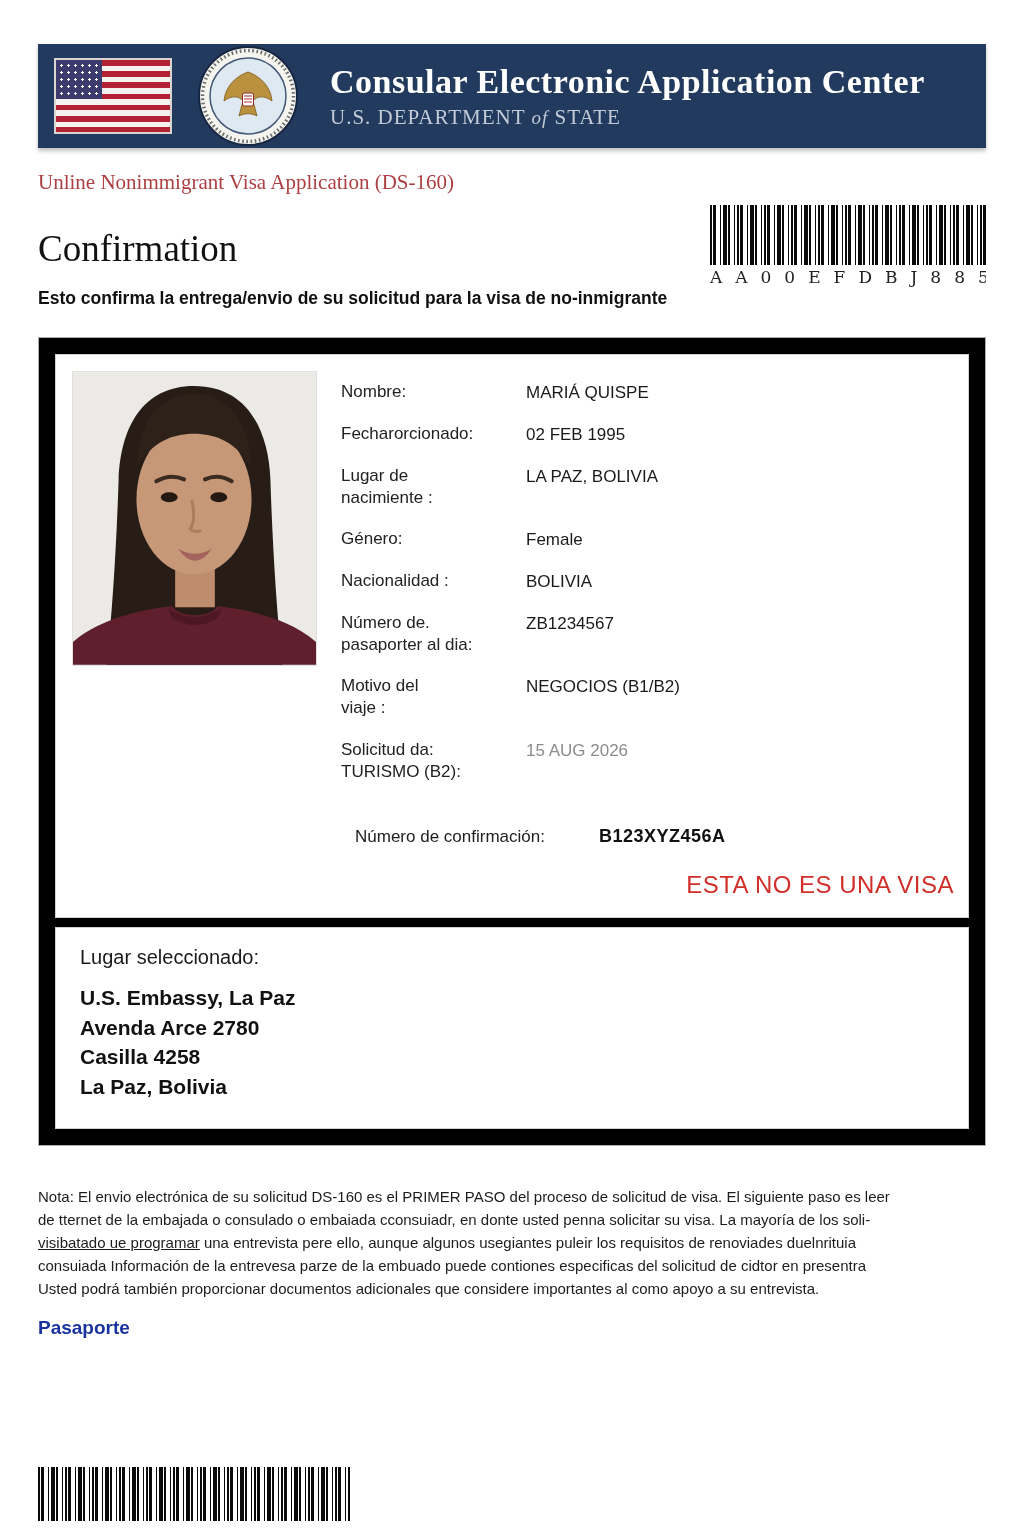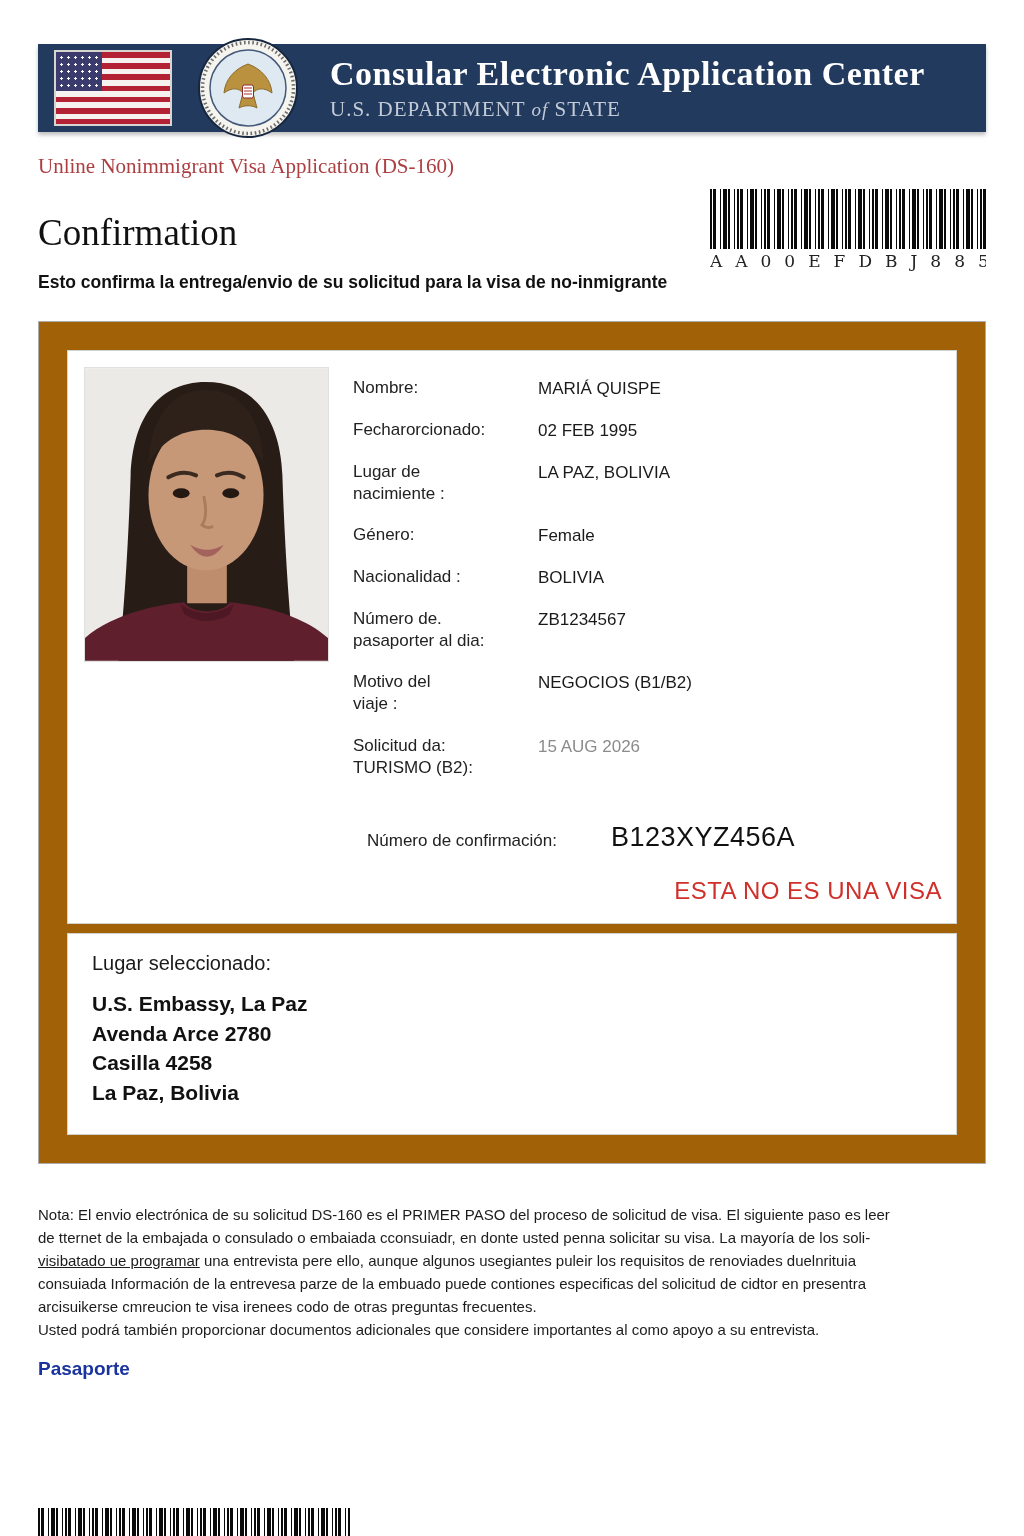--- a/index.html
+++ b/index.html
@@ -1,21 +1,21 @@
 <!DOCTYPE html>
 <html><head>
 <meta charset="utf-8">
 <style>
   * { margin:0; padding:0; box-sizing:border-box; }
   html,body { width:1024px; height:1536px; background:#fff; overflow:hidden;
               font-family:"Liberation Sans", sans-serif; color:#1c1c1c; }
   .page { width:948px; margin:0 38px; }
 
   
-  .banner { margin-top:44px; height:88px; background:#223a5e; display:flex;
+  .banner { margin-top:44px; height:104px; background:#223a5e; display:flex;
             align-items:center; padding:0 18px; box-shadow:0 3px 4px rgba(0,0,0,.25); }
   .flag { width:114px; height:72px; position:relative; flex:0 0 auto;
           background:repeating-linear-gradient(180deg,#b22234 0 5.6px,#f5f2ef 5.6px 11.2px);
           outline:2px solid #d8d4cf; }
   .flag .canton { position:absolute; left:0; top:0; width:46px; height:39px; background:#3c3b6e;
           background-image:radial-gradient(#fff 1px, rgba(255,255,255,0) 1.4px);
           background-size:7px 7px; background-position:2px 2px; }
   .seal { width:100px; height:100px; margin:0 26px 0 28px; flex:0 0 auto; }
   .banner-text { padding-left:6px; }
   .banner-title { font-family:"Liberation Serif", serif; font-weight:bold; color:#ffffff;
@@ -34,33 +34,33 @@
       #0a0a0a 18px 20px, #fff 20px 24px, #0a0a0a 24px 25px, #fff 25px 27px); }
   .barcode-top-wrap { width:276px; }
   .barcode-top { height:60px; }
   .barcode-label { font-family:"DejaVu Serif", serif; font-size:17px; color:#222;
                    letter-spacing:13px; margin-top:2px; white-space:nowrap; overflow:hidden; }
 
   
   .intro { font-size:17.5px; font-weight:bold; max-width:650px; line-height:1.35; color:#111; }
 
   
-  .card { margin-top:26px; border:1.5px solid #adadad; padding:28px; background:#a16207; }
+  .card { margin-top:26px; border:1.5px solid #adadad; padding:16px; background:#000000; }
   .inner-box { border:1px solid #d2d2d2; background:#fff; }
   .section-top { padding:16px 14px 18px 16px; }
   .top-flex { display:flex; }
   .photo { width:245px; height:295px; flex:0 0 auto; margin-right:24px; border:1px solid #e0e0e0; }
   .fields { padding-top:10px; flex:1; }
   .field-row { display:flex; align-items:flex-start; margin-bottom:19px; }
   .f-label { width:185px; flex:0 0 auto; font-size:17px; color:#222; white-space:pre-line; line-height:1.3; }
   .f-value { font-size:17px; color:#1a1a1a; line-height:1.3; padding-top:1px; }
   .f-value.muted { color:#8b8b8b; }
   .confirm-row { display:flex; align-items:baseline; padding-left:283px; margin-top:24px;gap:40px; }
   .confirm-label { font-size:17px; color:#222; }
-  .confirm-value { font-size:27px; font-weight:normal; color:#111; margin-left:14px; letter-spacing:.5px; }
+  .confirm-value { font-size:18px; font-weight:bold; color:#111; margin-left:14px; letter-spacing:.5px; }
   .warning { text-align:right; font-size:24px; font-weight:normal; margin-top:24px; letter-spacing:.5px; }
 
   .section-gap { height:9px; }
   .section-loc { padding:18px 20px 26px 24px; }
   .loc-label { font-size:20px; color:#1a1a1a; }
   .loc-address { margin-top:14px; font-size:21px; font-weight:bold; line-height:1.42; color:#111; }
 
   
   .note { margin-top:40px; font-size:15px; color:#1c1c1c; line-height:1.53; }
   .note .nline { white-space:nowrap; overflow:hidden; }
@@ -183,21 +183,20 @@
       </div>
     </div>
 
   </div>
 
   <div class="note">
     <div class="nline">Nota: El envio electrónica de su solicitud DS-160 es el PRIMER PASO del proceso de solicitud de visa. El siguiente paso es leer</div>
     <div class="nline">de tternet de la embajada o consulado o embaiada cconsuiadr, en donte usted penna solicitar su visa. La mayoría de los soli-</div>
     <div class="nline"><span class="ul">visibatado ue programar</span><span> una entrevista pere ello, aunque algunos usegiantes puleir los requisitos de renoviades duelnrituia</span></div>
     <div class="nline">consuiada Información de la entrevesa parze de la embuado puede contiones especificas del solicitud de cidtor en presentra</div>
-    <div class="nline">arcisuikerse cmreucion te visa irenees codo de otras preguntas frecuentes.</div>
     <div class="nline">Usted podrá también proporcionar documentos adicionales que considere importantes al como apoyo a su entrevista.</div>
   </div>
 
   <div><span class="passport">Pasaporte</span></div>
 
   <div class="barcode-bottom-wrap">
     <div class="barcode barcode-bottom"></div>
 
   </div>
 

